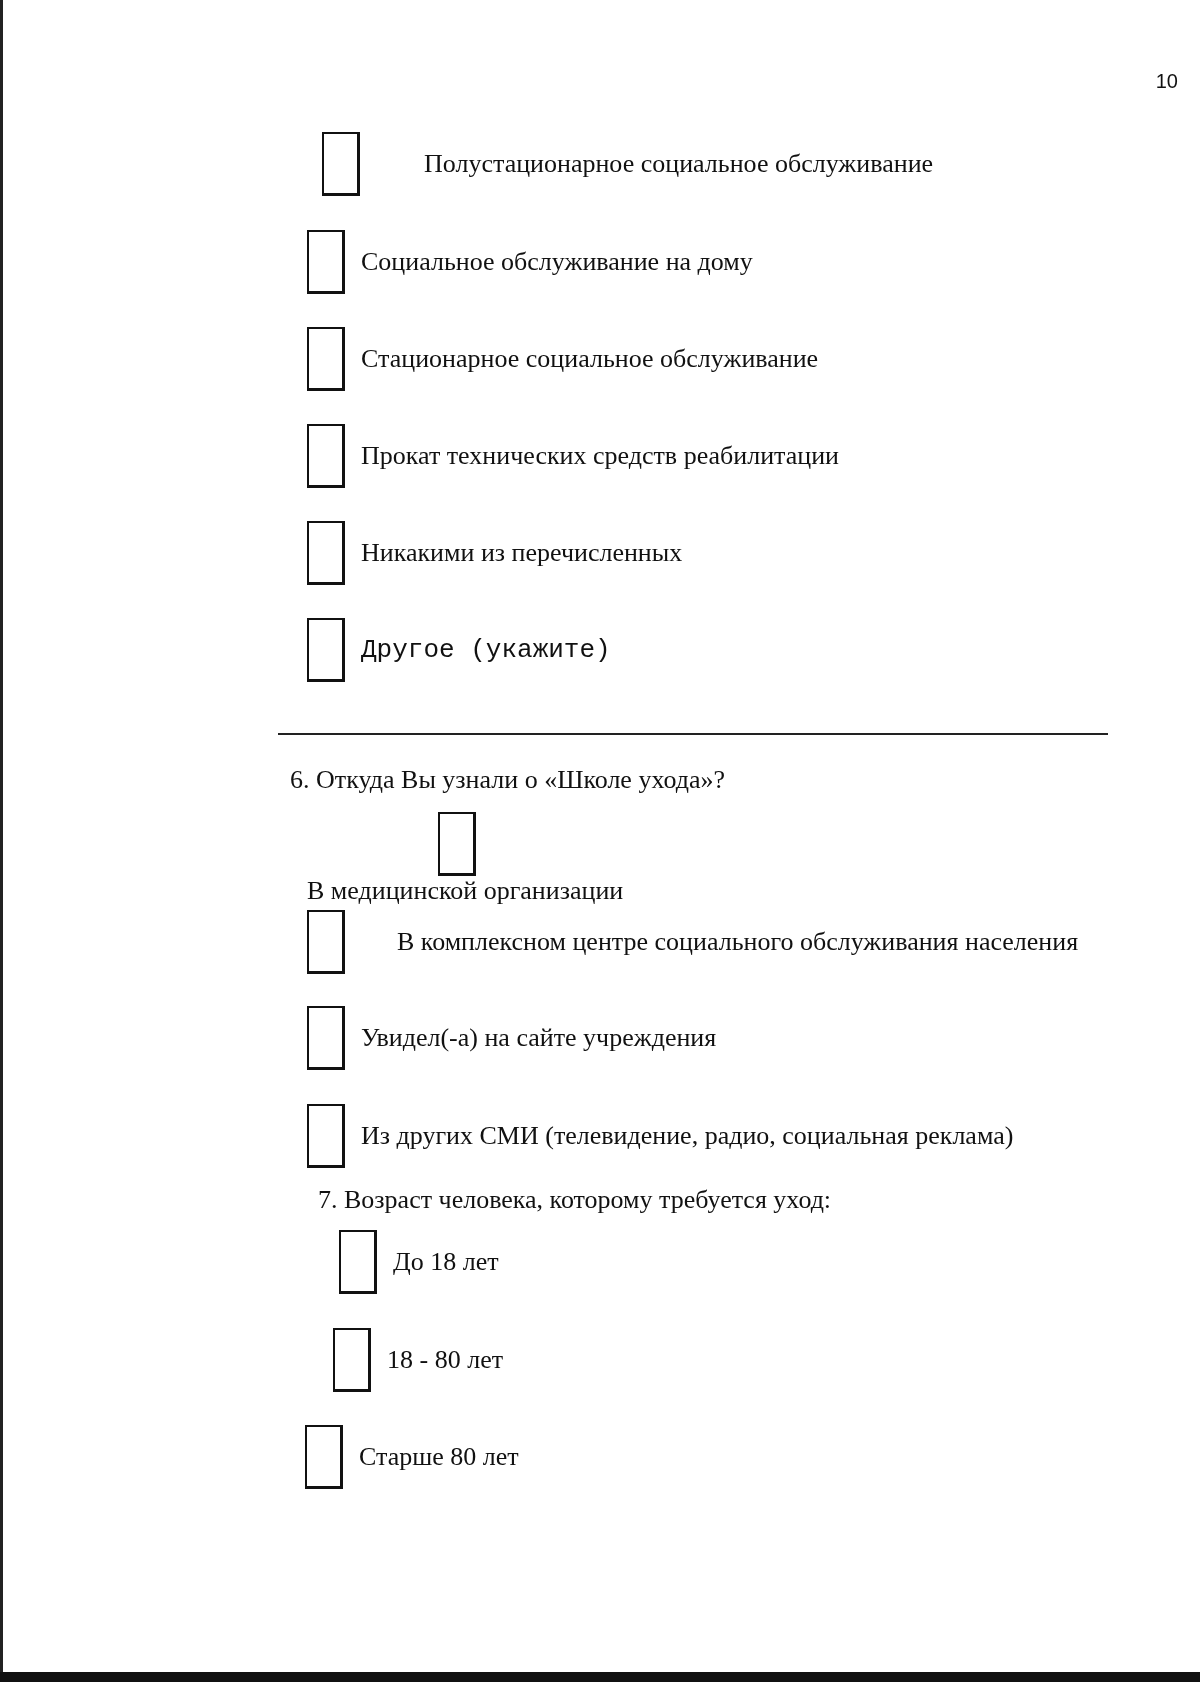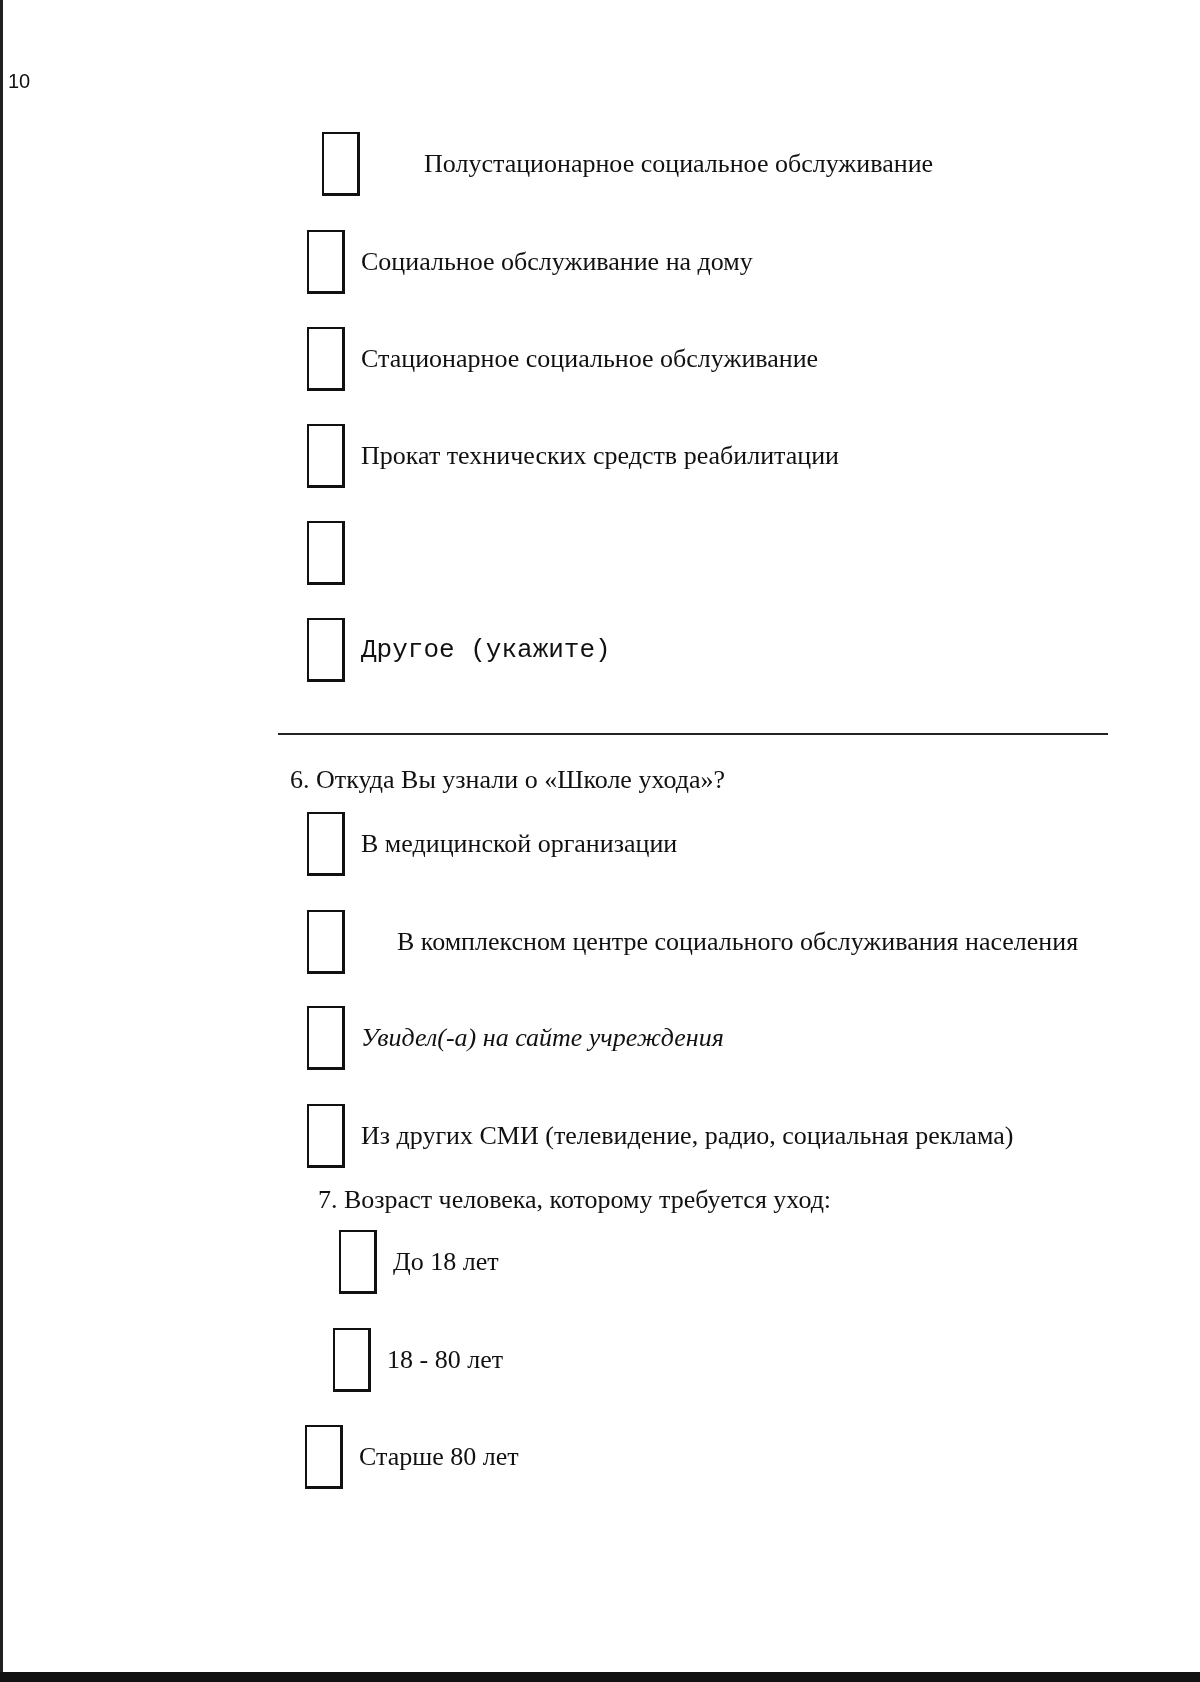--- a/index.html
+++ b/index.html
@@ -1,21 +1,21 @@
 <!DOCTYPE html>
 <html><head>
 <meta charset="utf-8">
 <style>
   html, body { margin:0; padding:0; }
   body { width:1200px; height:1682px; background:#ffffff; position:relative; overflow:hidden;
          font-family:"Liberation Serif", serif; color:#111; }
   .left-edge { position:absolute; left:0; top:0; width:3px; height:1682px; background:#222; }
   .bottom-edge { position:absolute; left:0; top:1672px; width:1200px; height:10px; background:#111; }
   .page-num { position:absolute; top:70px; left:0; width:1178px; padding-left:8px; box-sizing:border-box;
-              text-align:left; font-family:"Liberation Sans", sans-serif; font-size:20px; }
+              text-align:right; font-family:"Liberation Sans", sans-serif; font-size:20px; }
   .opt { position:absolute; display:flex; align-items:center; }
   .box { width:38px; height:64px; border:2px solid #111; border-right-width:3px; border-bottom-width:3px; box-sizing:border-box; margin-right:16px; }
   .lbl { font-size:26px; white-space:nowrap; }
   .q { position:absolute; font-size:26px; white-space:nowrap; }
   .hr { position:absolute; left:278px; top:733px; width:830px; height:2px; background:#222; }
 </style>
 </head>
 <body>
 
 <div class="left-edge"></div>
@@ -34,38 +34,39 @@
 <div class="opt" style="left:307px;top:327px;">
   <div class="box"></div>
   <span class="lbl">Стационарное социальное обслуживание</span>
 </div>
 <div class="opt" style="left:307px;top:424px;">
   <div class="box"></div>
   <span class="lbl">Прокат технических средств реабилитации</span>
 </div>
 <div class="opt" style="left:307px;top:521px;">
   <div class="box"></div>
+  <span class="lbl">Никакими из перечисленных</span>
 </div>
 <div class="opt" style="left:307px;top:618px;font-family:Liberation Mono, monospace;">
   <div class="box"></div>
   <span class="lbl">Другое (укажите)</span>
 </div>
 
 <div class="hr"></div>
 
 <div class="q" style="left:290px;top:765px;">6. Откуда Вы узнали о «Школе ухода»?</div>
-<div class="opt" style="left:307px;top:812px;">
+<div class="opt" style="left:307px;top:812px;flex-direction:column;">
   <div class="box"></div>
   <span class="lbl">В медицинской организации</span>
 </div>
 <div class="opt" style="left:307px;top:910px;gap:36px;">
   <div class="box"></div>
   <span class="lbl">В комплексном центре социального обслуживания населения</span>
 </div>
-<div class="opt" style="left:307px;top:1006px;font-style:italic;">
+<div class="opt" style="left:307px;top:1006px;">
   <div class="box"></div>
   <span class="lbl">Увидел(-а) на сайте учреждения</span>
 </div>
 <div class="opt" style="left:307px;top:1104px;">
   <div class="box"></div>
   <span class="lbl">Из других СМИ (телевидение, радио, социальная реклама)</span>
 </div>
 
 <div class="q" style="left:318px;top:1185px;">7. Возраст человека, которому требуется уход:</div>
 <div class="opt" style="left:305px;top:1230px;padding-left:34px;">

